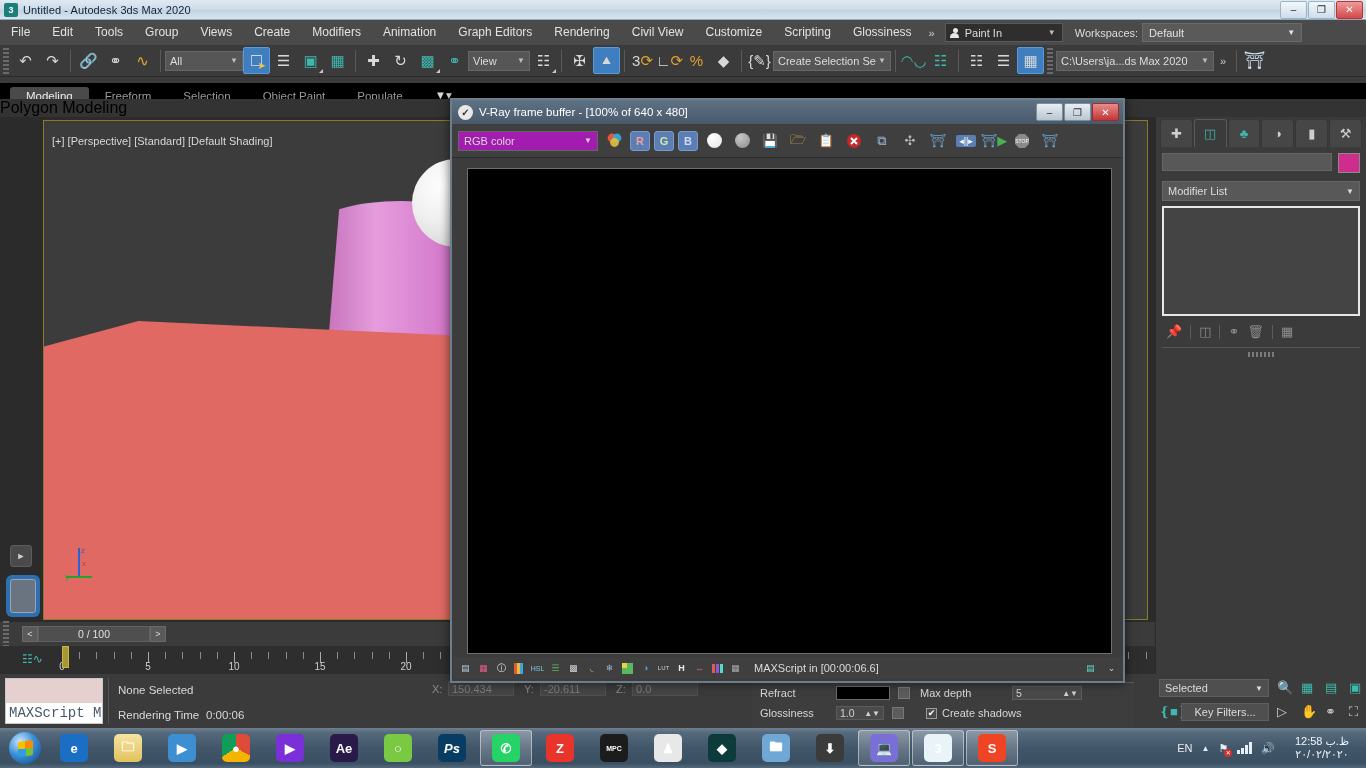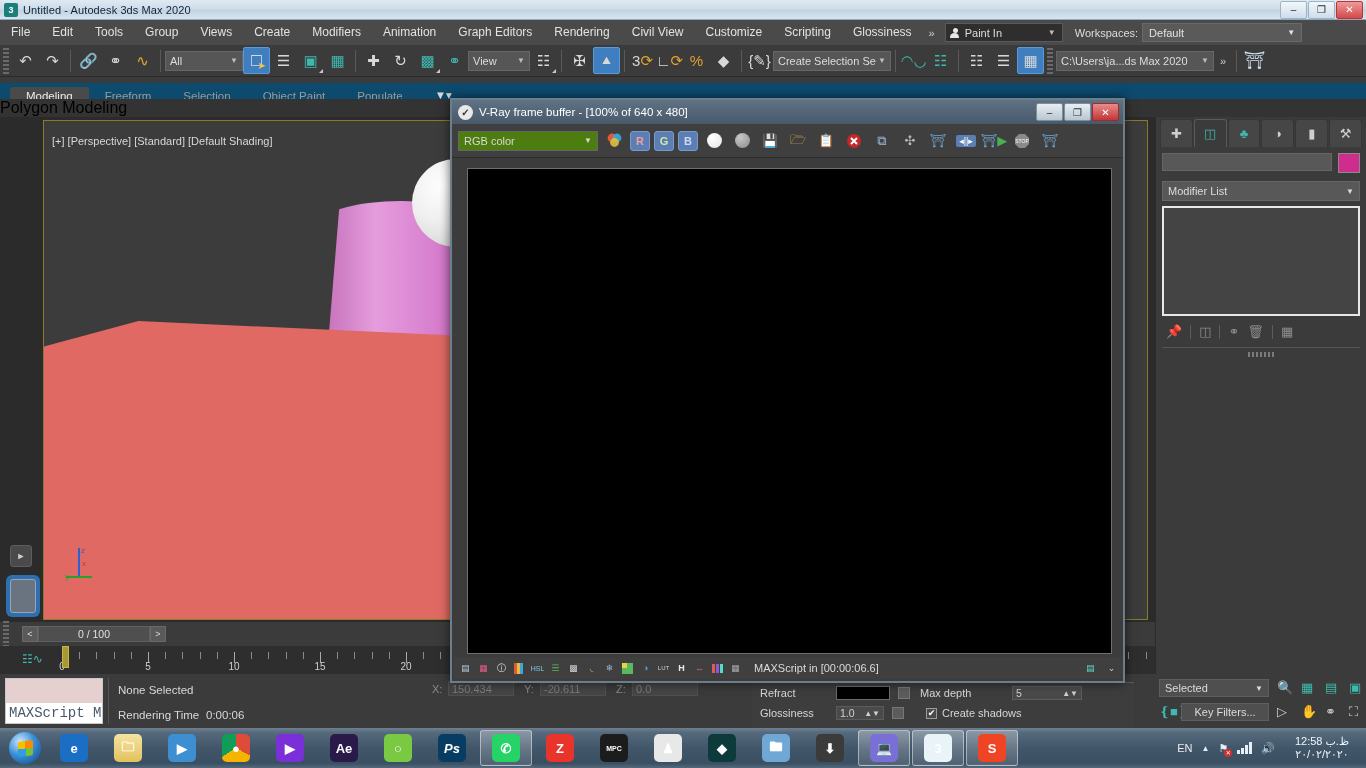--- a/index.html
+++ b/index.html
@@ -47,21 +47,21 @@
     font-size:15px; color:#d8d8d8; position:relative; flex:none; }
   .tbtn.sel { background:#3f7fbf; border:1px solid #5a9ad8; border-radius:2px; }
   .tbtn .tri { position:absolute; right:1px; bottom:1px; width:0;height:0;
     border-left:4px solid transparent; border-bottom:4px solid #c9c9c9; }
   .sep { width:1px; height:22px; background:#5a5a5a; margin:0 4px; }
   .combo { background:#565656; border:1px solid #666; height:20px; font-size:11px; color:#ddd;
     display:flex; align-items:center; padding:0 4px; }
   .combo .cd { margin-left:auto; font-size:8px; color:#bbb; }
 
   
-  .ribbon { position:absolute; left:0; top:83px; width:1366px; height:22px; background:#0c4a6e; display:flex; align-items:flex-end; }
+  .ribbon { position:absolute; left:0; top:83px; width:1366px; height:22px; background:#000000; display:flex; align-items:flex-end; }
   .rtab { font-size:11.5px; color:#9a9a9a; padding:3px 16px 3px; }
   .rtab.active { background:#4a4a4a; color:#eaeaea; border-radius:3px 3px 0 0; }
   .ribbon-strip { position:absolute; left:0; top:99px; width:1366px; height:18px; background:#333; }
 
   
   .vp-area { position:absolute; left:0; top:117px; width:1155px; height:505px; background:#2b2b2b; }
   .vp { position:absolute; left:43px; top:3px; width:1105px; height:500px;
     background:#3c3c3c; border:1px solid #8a7a2a; overflow:hidden; }
   .vp-label { position:absolute; left:8px; top:14px; font-size:11px; color:#d8d8d8; z-index:4; }
   .floor { position:absolute; left:-20px; top:200px; width:520px; height:310px; background:#e06a63;
@@ -157,21 +157,21 @@
   .vfb-ico { width:15px; height:15px; border-radius:50%; background:#e8e8e8; color:#333;
     font-size:10px; text-align:center; line-height:15px; margin:0 6px 0 4px; font-weight:bold; }
   .vfb-titletxt { font-size:11.5px; color:#fff; }
   .vfb-btns { margin-left:auto; display:flex; }
   .vfb-b { width:27px; height:18px; margin-right:1px; border:1px solid #7e8e9c; border-radius:2px;
     background:linear-gradient(to bottom,#e8eef3,#b9c6d1); font-size:10px; color:#20303f;
     display:flex;align-items:center;justify-content:center; }
   .vfb-b.close { background:linear-gradient(to bottom,#e98b8b,#c23636); border-color:#a02b2b; color:#fff; margin-right:2px; }
   .vfb-toolbar { height:34px; background:#3f3f3f; display:flex; align-items:center; padding:0 6px; gap:4px;
     border-bottom:1px solid #2e2e2e; }
-  .vfb-combo { width:140px; height:20px; background:#4d7c0f; border:1px solid #666;
+  .vfb-combo { width:140px; height:20px; background:#a21caf; border:1px solid #666;
     font-size:11px; color:#d8d8d8; display:flex; align-items:center; padding:0 5px; }
   .vfb-combo .cd { margin-left:auto; font-size:8px; }
   .vbtn { width:24px; height:24px; display:flex; align-items:center; justify-content:center; font-size:13px; color:#d0d0d0; flex:none; }
   .chan { width:20px; height:20px; border-radius:3px; background:#5b7fb5; border:1px solid #7a9acb;
     color:#fff; font-size:11px; font-weight:bold; display:flex; align-items:center; justify-content:center; }
   .chan.g { color:#cfe8a8; } .chan.b { color:#cfd8ef; }
   .circ { width:15px; height:15px; border-radius:50%; }
   .vfb-canvas { position:absolute; left:15px; top:68px; width:645px; height:486px; background:#000;
     border:1px solid #6f6f6f; }
   .vfb-status { position:absolute; left:2px; bottom:2px; width:669px; height:22px; background:#3f3f3f;

